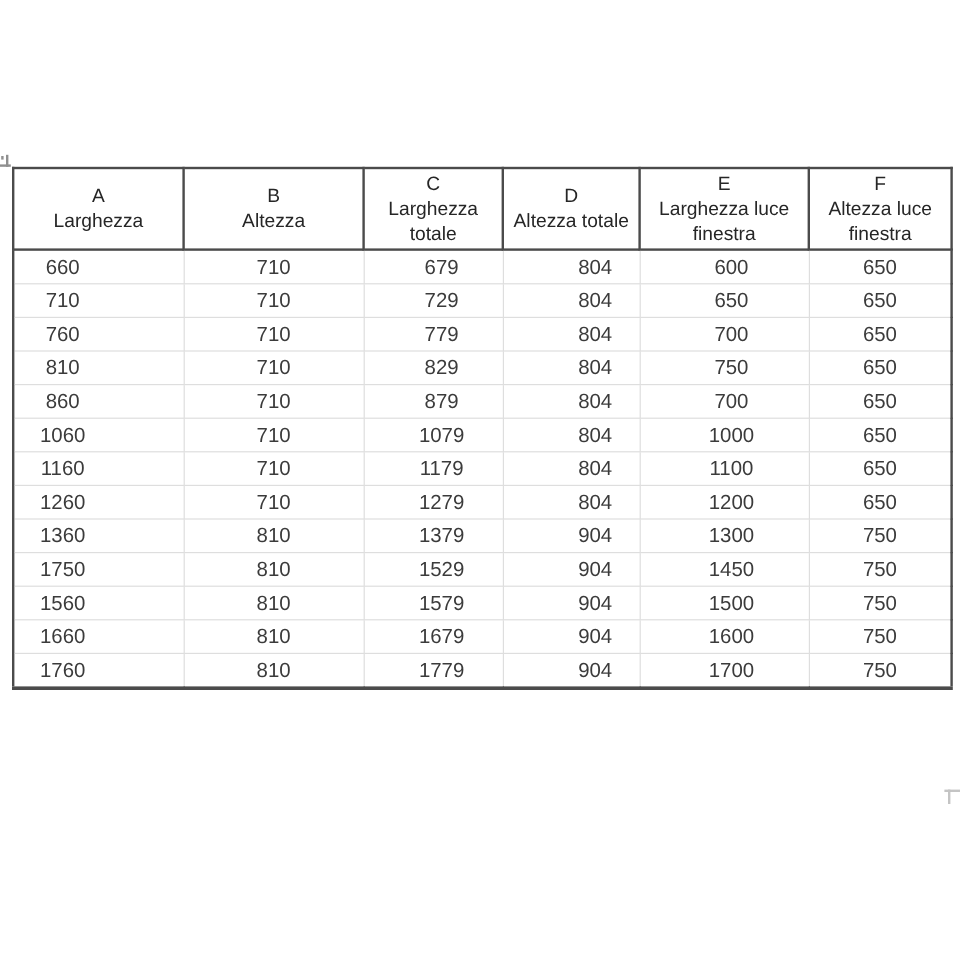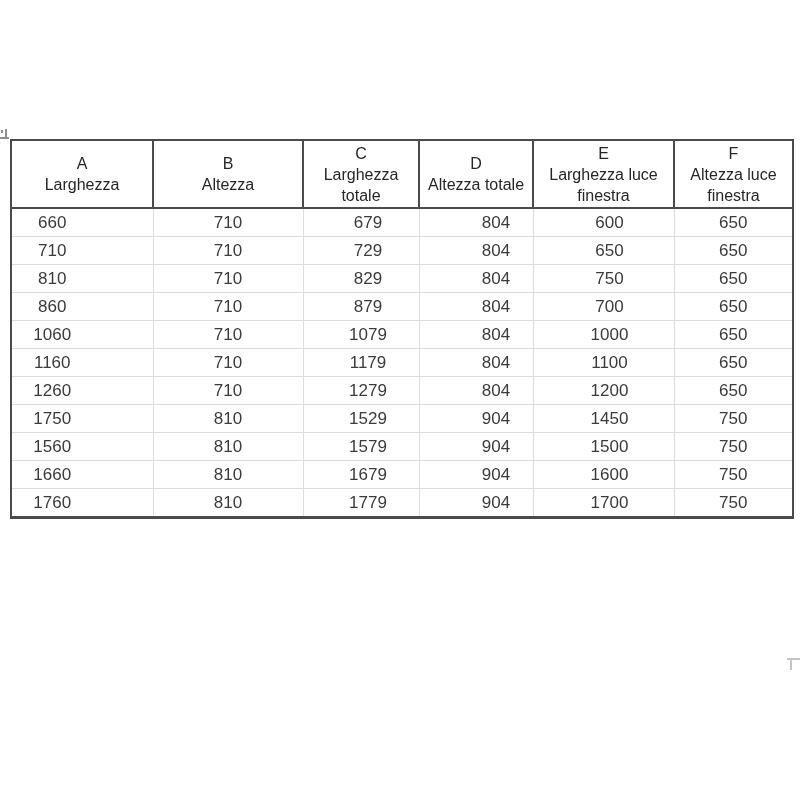--- a/index.html
+++ b/index.html
@@ -103,20 +103,28 @@
       </tr>
       <tr>
         <td class="td-A">710</td>
         <td class="td-B">710</td>
         <td class="td-C">729</td>
         <td class="td-D">804</td>
         <td class="td-E">650</td>
         <td class="td-F">650</td>
       </tr>
       <tr>
+        <td class="td-A">760</td>
+        <td class="td-B">710</td>
+        <td class="td-C">779</td>
+        <td class="td-D">804</td>
+        <td class="td-E">700</td>
+        <td class="td-F">650</td>
+      </tr>
+      <tr>
         <td class="td-A">810</td>
         <td class="td-B">710</td>
         <td class="td-C">829</td>
         <td class="td-D">804</td>
         <td class="td-E">750</td>
         <td class="td-F">650</td>
       </tr>
       <tr>
         <td class="td-A">860</td>
         <td class="td-B">710</td>
@@ -141,20 +149,28 @@
         <td class="td-E">1100</td>
         <td class="td-F">650</td>
       </tr>
       <tr>
         <td class="td-A">1260</td>
         <td class="td-B">710</td>
         <td class="td-C">1279</td>
         <td class="td-D">804</td>
         <td class="td-E">1200</td>
         <td class="td-F">650</td>
+      </tr>
+      <tr>
+        <td class="td-A">1360</td>
+        <td class="td-B">810</td>
+        <td class="td-C">1379</td>
+        <td class="td-D">904</td>
+        <td class="td-E">1300</td>
+        <td class="td-F">750</td>
       </tr>
       <tr>
         <td class="td-A">1750</td>
         <td class="td-B">810</td>
         <td class="td-C">1529</td>
         <td class="td-D">904</td>
         <td class="td-E">1450</td>
         <td class="td-F">750</td>
       </tr>
       <tr>

